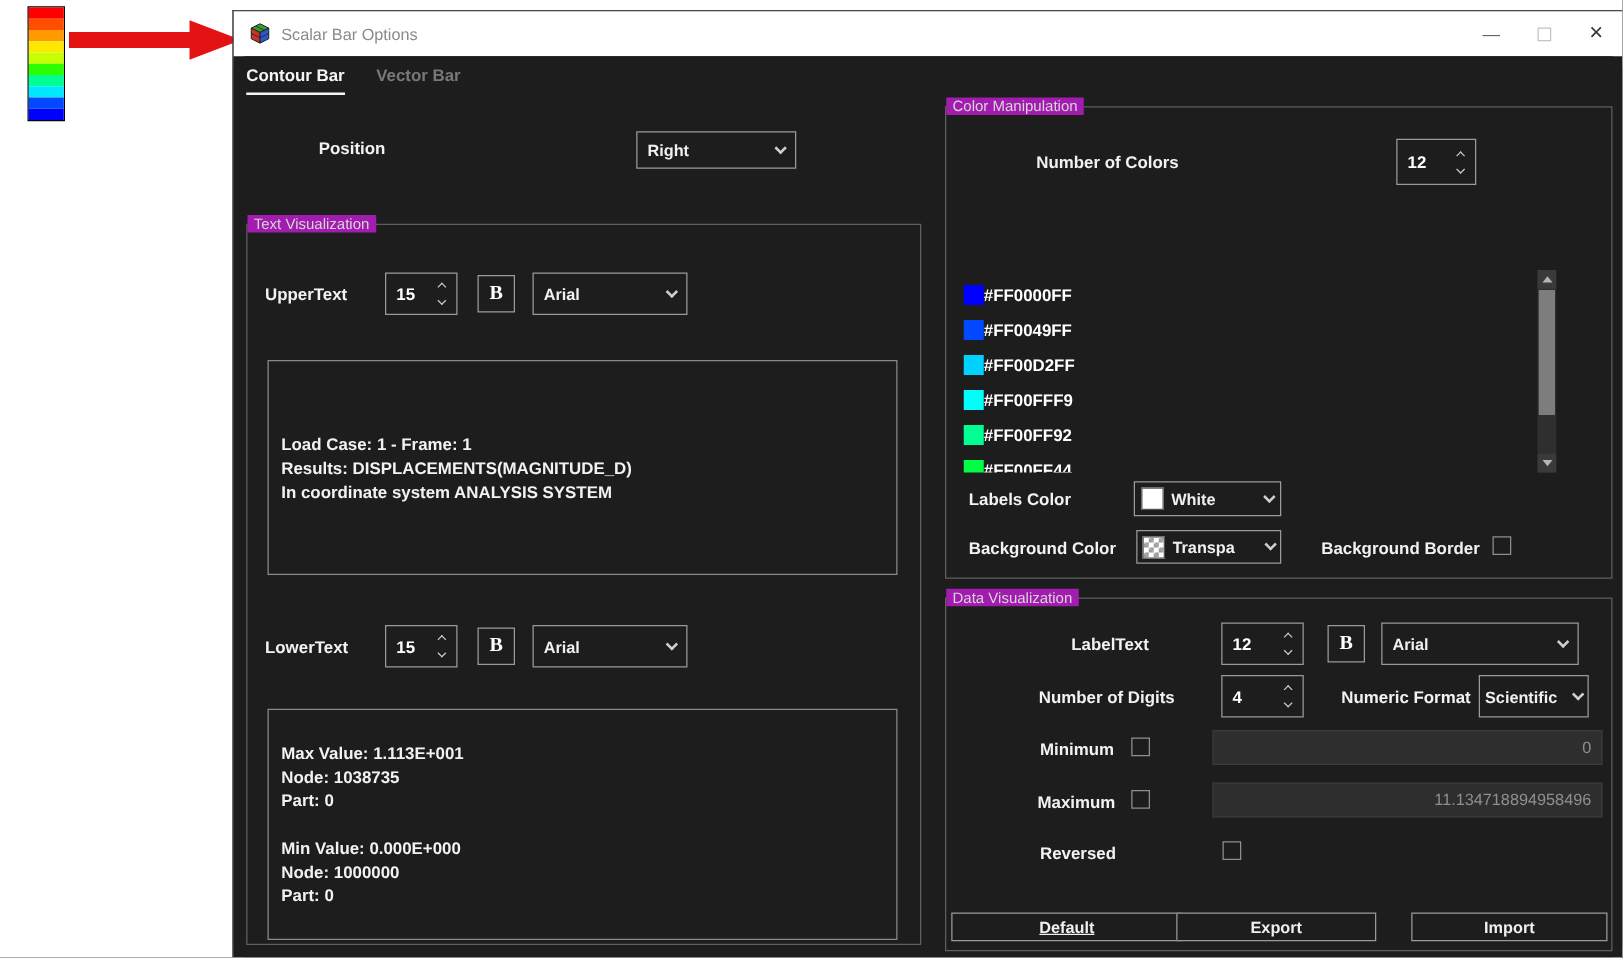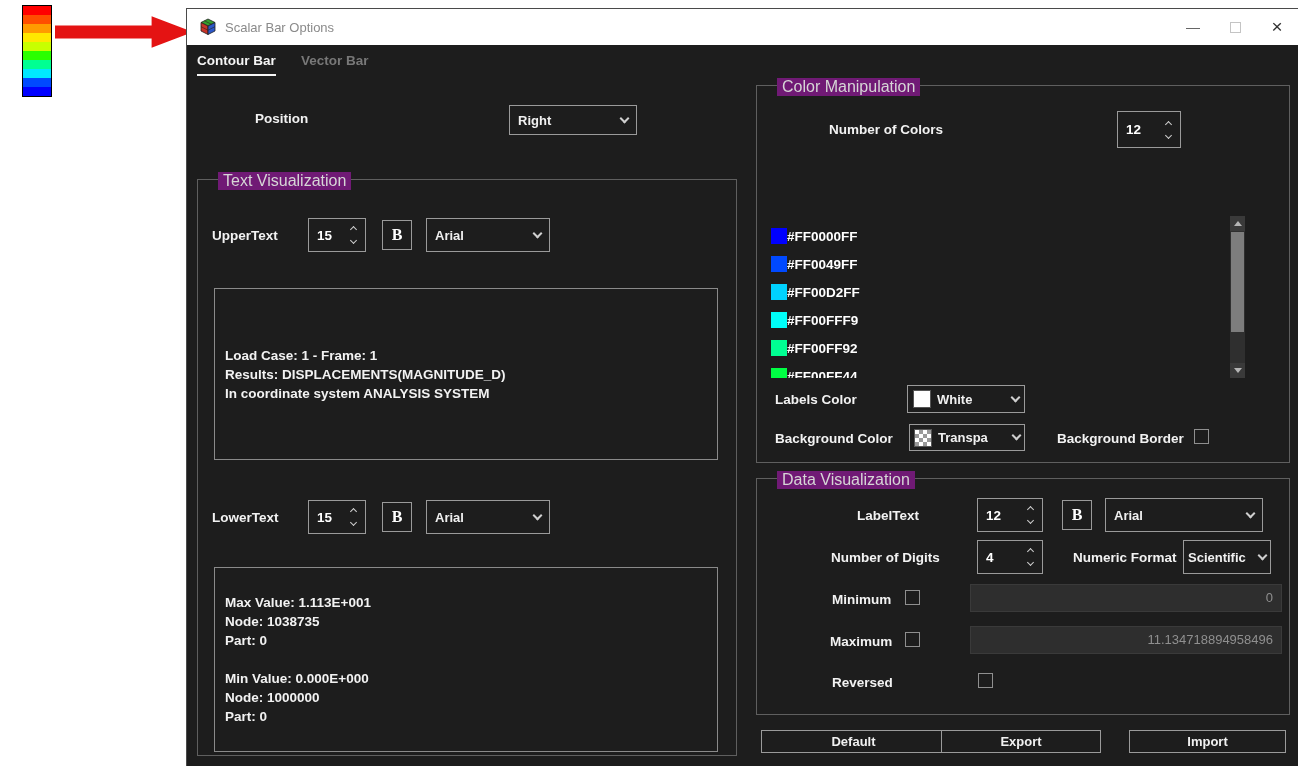--- a/index.html
+++ b/index.html
@@ -45,22 +45,22 @@
   .chev-s { width:5px; height:5px; border-left:1.5px solid #cfcfcf; border-bottom:1.5px solid #cfcfcf; }
   .chev-s.up { transform:rotate(135deg); }
   .chev-s.down { transform:rotate(-45deg); }
   .bold-btn { position:absolute; width:30px; height:30px; border:1px solid #9a9a9a; background:#1d1d1d;
               color:#fff; font-weight:700; font-size:16px; display:flex; align-items:center; justify-content:center;
               font-family:"Liberation Serif", serif; }
   .checkbox { position:absolute; width:15px; height:15px; border:1px solid #8f8f8f; background:#1d1d1d; }
 
   
   .group { position:absolute; border:1px solid #5f5f5f; }
-  .group-label { position:absolute; top:-8px; left:20px; background:#701a75; padding:0 5px;
-                 font-size:16px; color:#d6d6d6; white-space:nowrap; }
+  .group-label { position:absolute; top:-8px; left:0; background:#a21caf; padding:0 5px;
+                 font-size:12px; color:#d6d6d6; white-space:nowrap; }
 
   .textarea-box { position:absolute; border:1px solid #8a8a8a; background:#1d1d1d; display:flex;
                   flex-direction:column; justify-content:center; padding-left:10px; }
   .tline { min-height:19px; line-height:19px; font-size:13.5px; font-weight:600; color:#f2f2f2; white-space:nowrap; }
 
   
   .color-list { position:absolute; left:10px; top:130px; width:462px; height:162px; overflow:hidden; padding-top:6px; }
   .color-row { display:flex; align-items:center; height:28px; gap:0; padding-left:4px; }
   .swatch { width:16px; height:16px; flex:0 0 auto; }
   .hex { font-size:13.5px; font-weight:700; color:#fff; }
@@ -245,21 +245,21 @@
         <div class="dd" style="left:152px; top:338px; width:116px; height:27px; padding:0 4px;">
           <span class="mini-swatch checker"></span>
           <span class="dd-val">Transpa</span>
           <span class="chev-down"></span>
         </div>
 
         <span class="lbl" style="left:288px; top:345px;padding-left:12px;">Background Border</span>
         <span class="checkbox" style="left:437px; top:343px;"></span>
       </div>
 
-      <div class="group" style="left:569px; top:433px; width:534px; height:237px;">
+      <div class="group" style="left:569px; top:433px; width:534px; height:283px;">
         <span class="group-label">Data Visualization</span>
 
         <span class="lbl" style="left:100px; top:29px;">LabelText</span>
         <div class="spinner" style="left:220px; top:19px; width:66px; height:34px;">
           <span class="spin-val">12</span>
           <span class="spin-btns">
             <span class="chev-s up"></span>
             <span class="chev-s down"></span>
           </span>
         </div>
@@ -288,19 +288,19 @@
         <div class="valbox" style="left:213px; top:105px; width:312px; height:28px;">0</div>
 
         <span class="lbl" style="left:73px; top:155px;">Maximum</span>
         <span class="checkbox" style="left:148px; top:153px;"></span>
         <div class="valbox" style="left:213px; top:147px; width:312px; height:28px;">11.134718894958496</div>
 
         <span class="lbl" style="left:75px; top:196px;">Reversed</span>
         <span class="checkbox" style="left:221px; top:194px;"></span>
       </div>
 
-      <div class="footer-btn" style="left:574px; top:685px; width:185px;">Default</div>
+      <div class="footer-btn" style="left:574px; top:685px; width:185px;text-decoration:underline;">Default</div>
       <div class="footer-btn" style="left:754px; top:685px; width:160px;">Export</div>
       <div class="footer-btn" style="left:942px; top:685px; width:157px;">Import</div>
 
     </div>
   </div>
 </div>
 
 </body></html>

